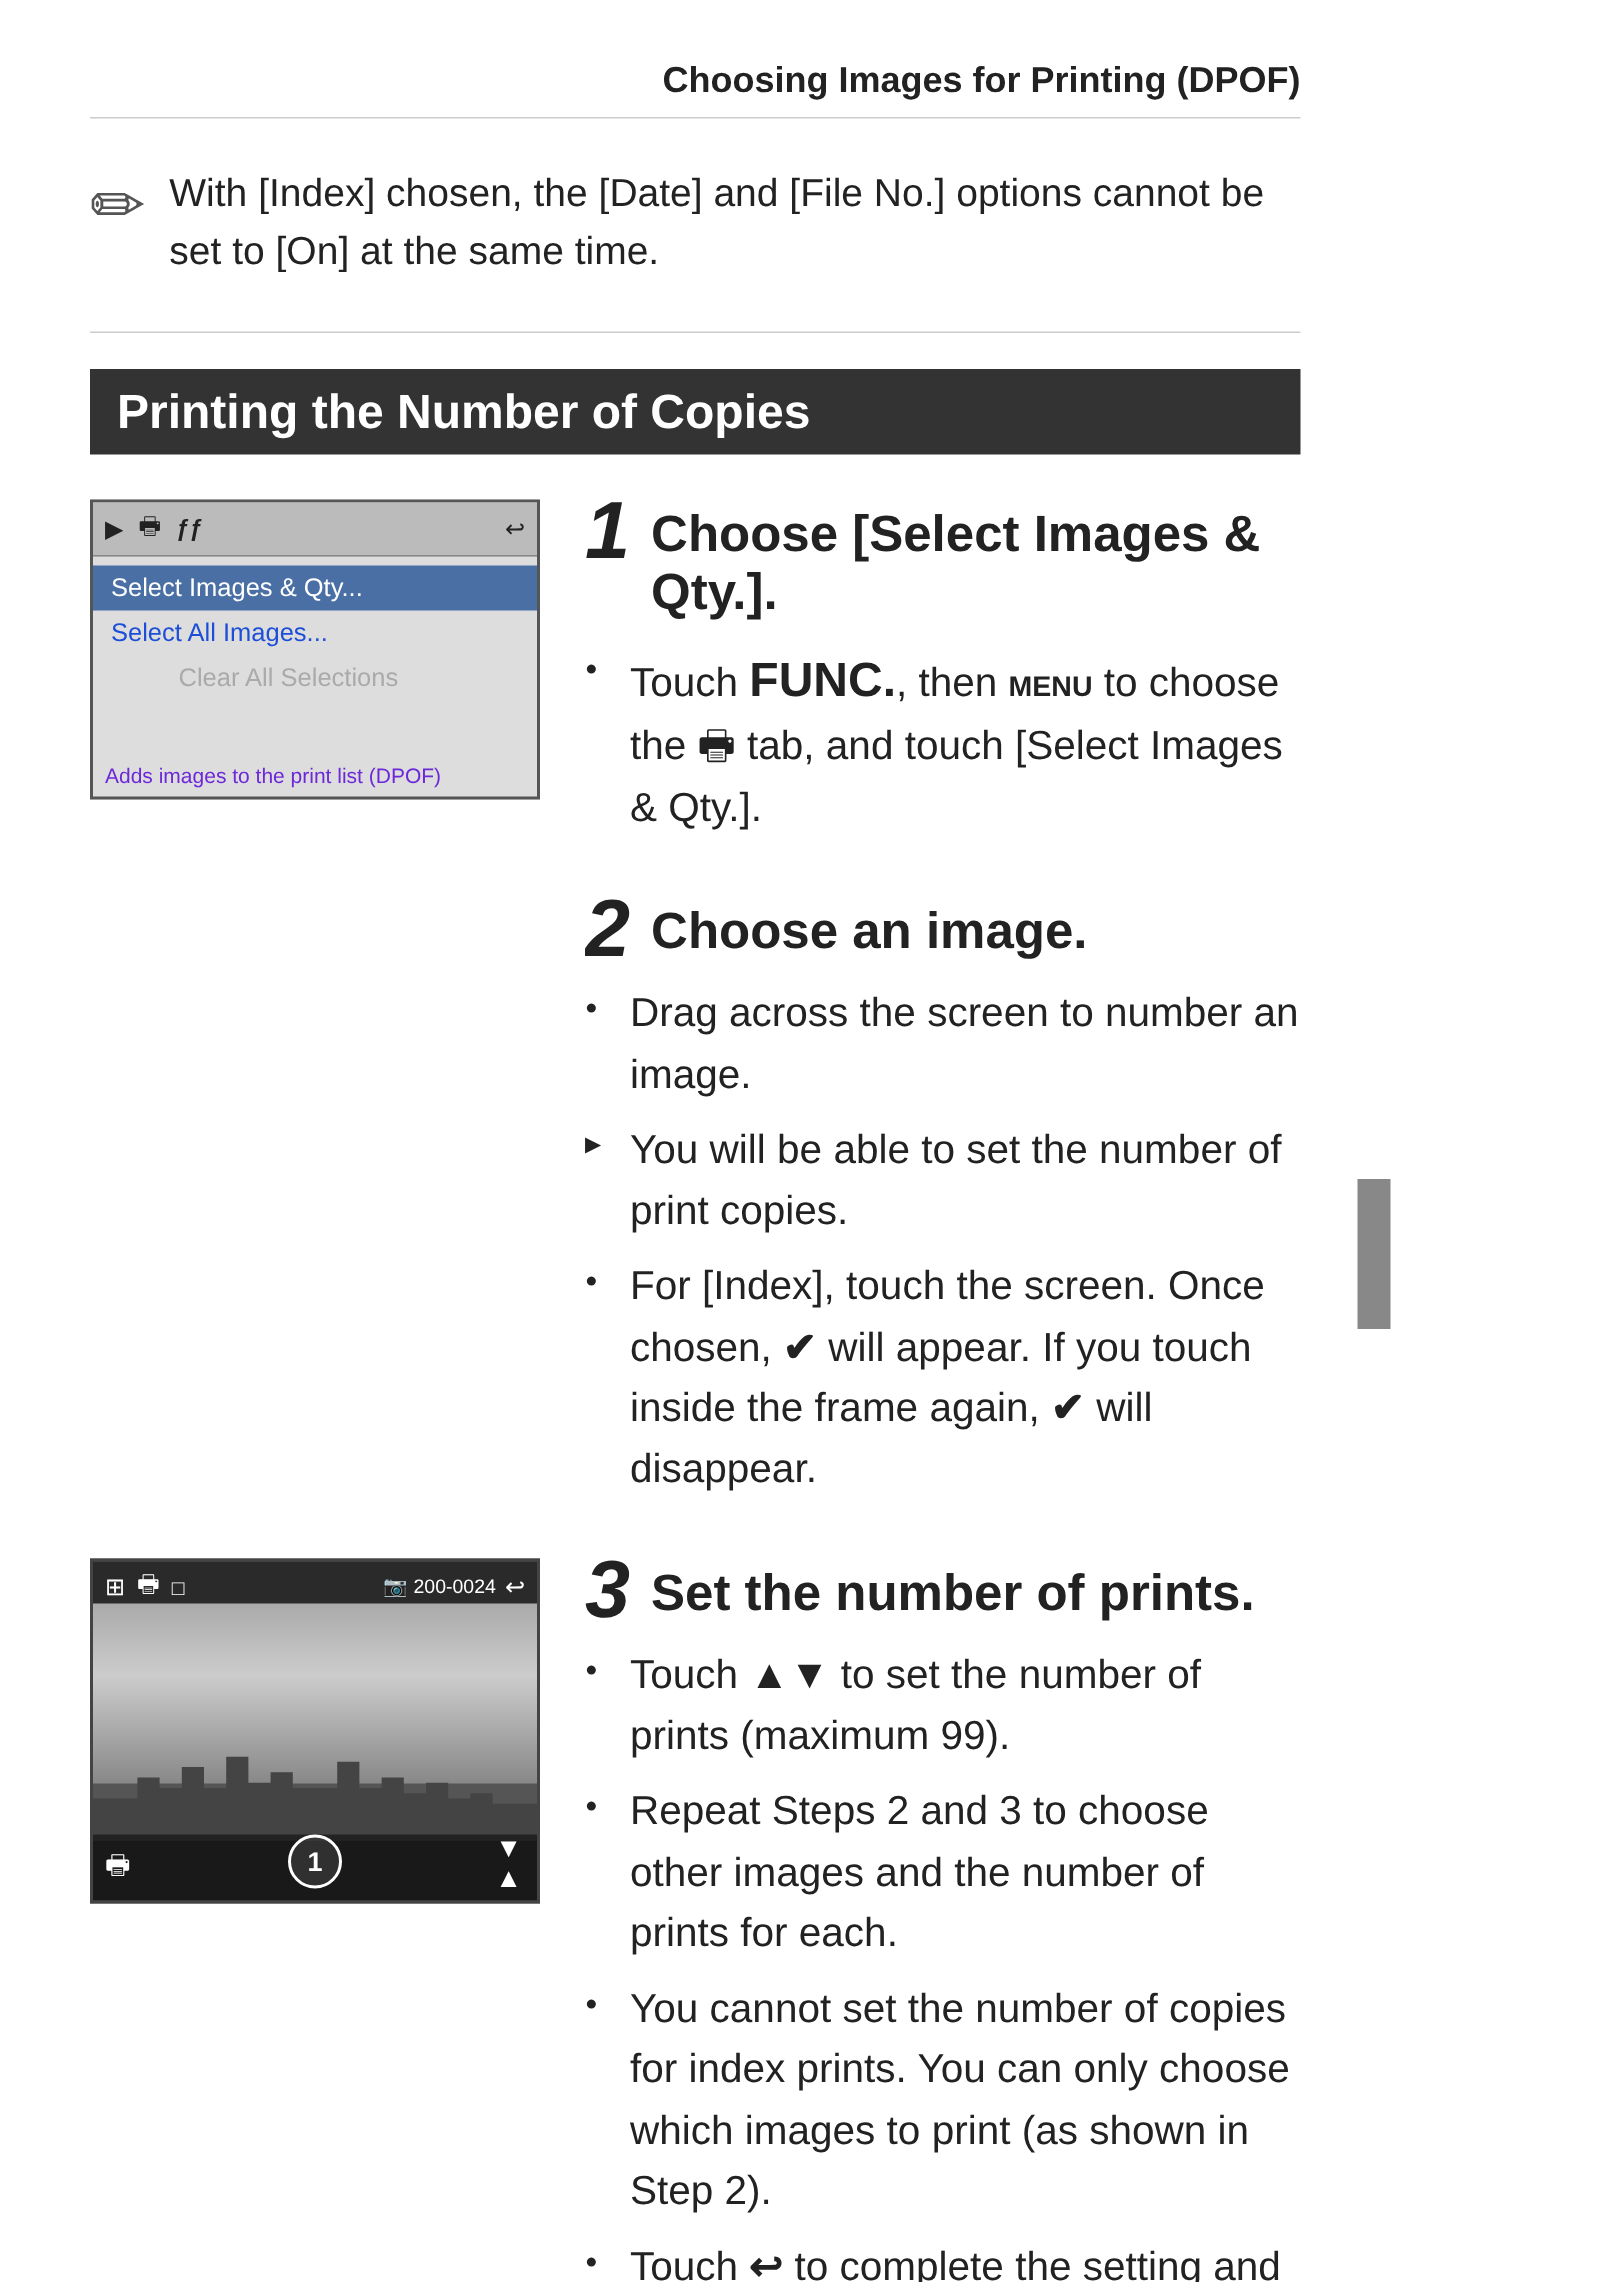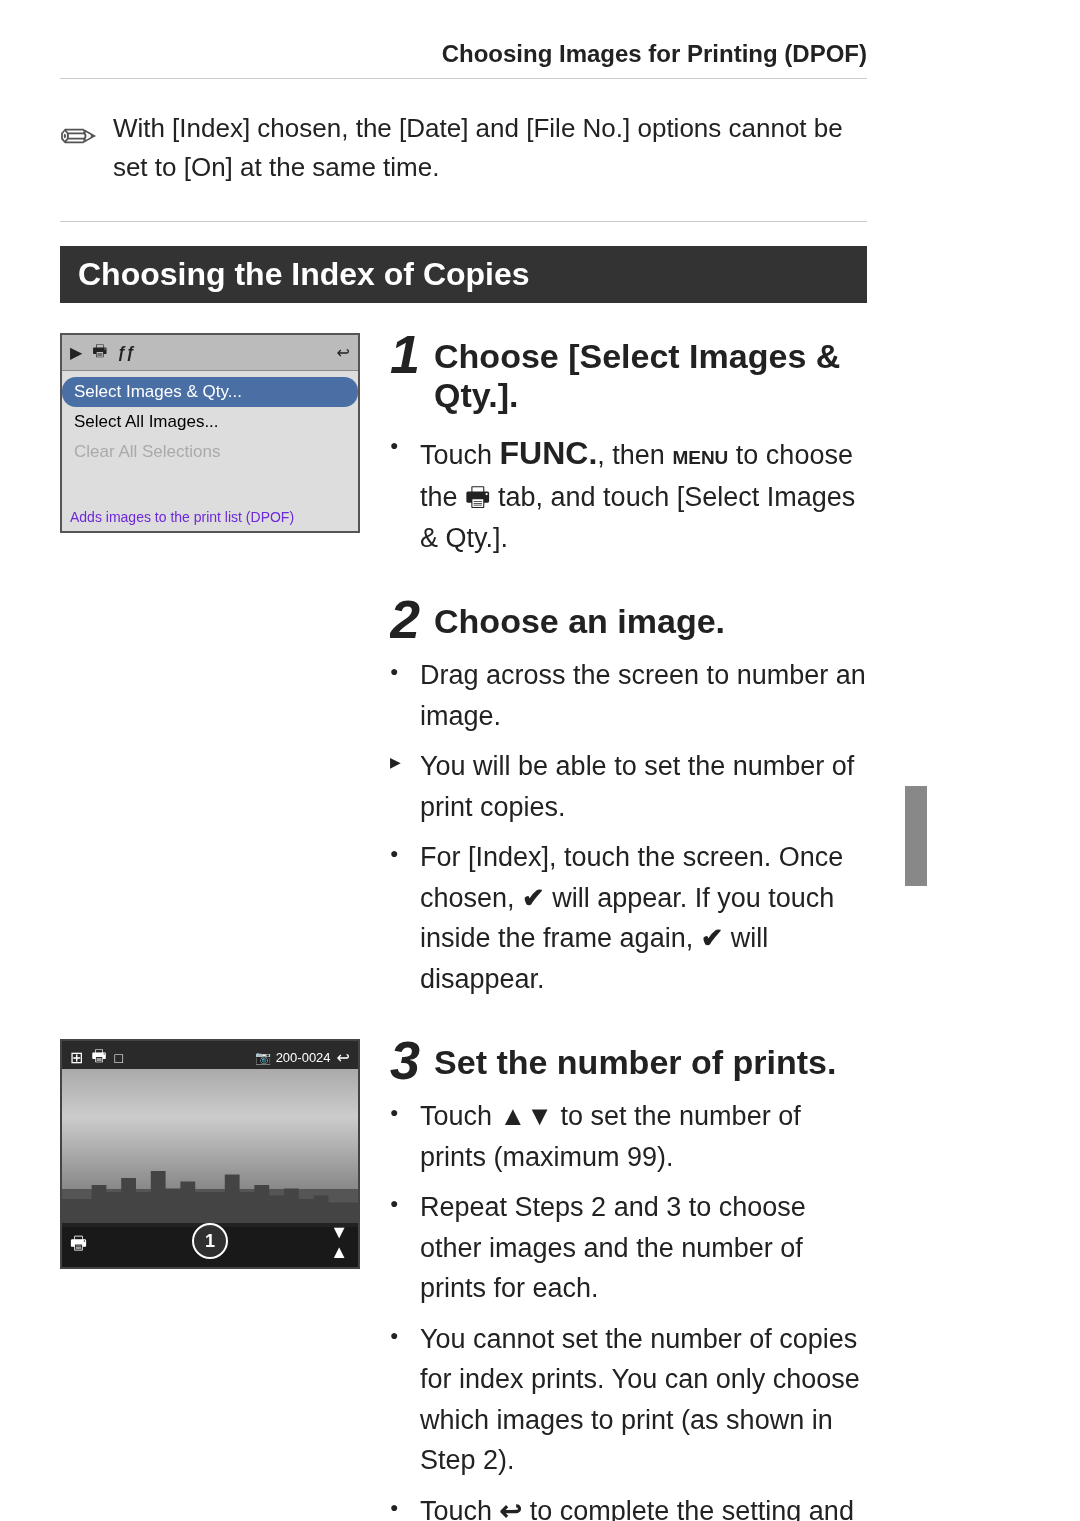--- a/index.html
+++ b/index.html
@@ -168,29 +168,29 @@
     .camera-top-back {
       margin-left: auto;
       font-size: 16px;
     }
     .camera-menu-items {
       padding: 6px 0;
     }
     .camera-menu-item {
       padding: 5px 12px;
       font-size: 17px;
-      color: #000000;
+      color: #1d4ed8;
     }
     .camera-menu-item.selected {
       background: #4a6fa5;
       color: #fff;
-      border-radius: 14px;
     }
     .camera-menu-item.grayed {
       color: #aaa;
+      margin-left: 45px;
     }
     .camera-menu-footer {
       position: absolute;
       bottom: 6px;
       left: 8px;
       right: 8px;
       font-size: 14px;
       color: #6d28d9;
     }
 
@@ -335,21 +335,21 @@
 
   <div class="note-box">
     <div class="note-icon">✏</div>
     <div class="note-content">
       <p>With [Index] chosen, the [Date] and [File No.] options cannot be set to [On] at the same time.</p>
     </div>
   </div>
 
   <hr class="section-divider">
 
-  <div class="section-title">Choosing the Index of Copies</div>
+  <div class="section-title">Printing the Number of Copies</div>
 
   <div class="steps-area">
 
     <div class="step-row">
       <div class="step-left">
 
         <div class="camera-screen-menu">
           <div class="camera-top-bar">
             <span class="icon">▶</span>
             <span class="icon">🖶</span>

